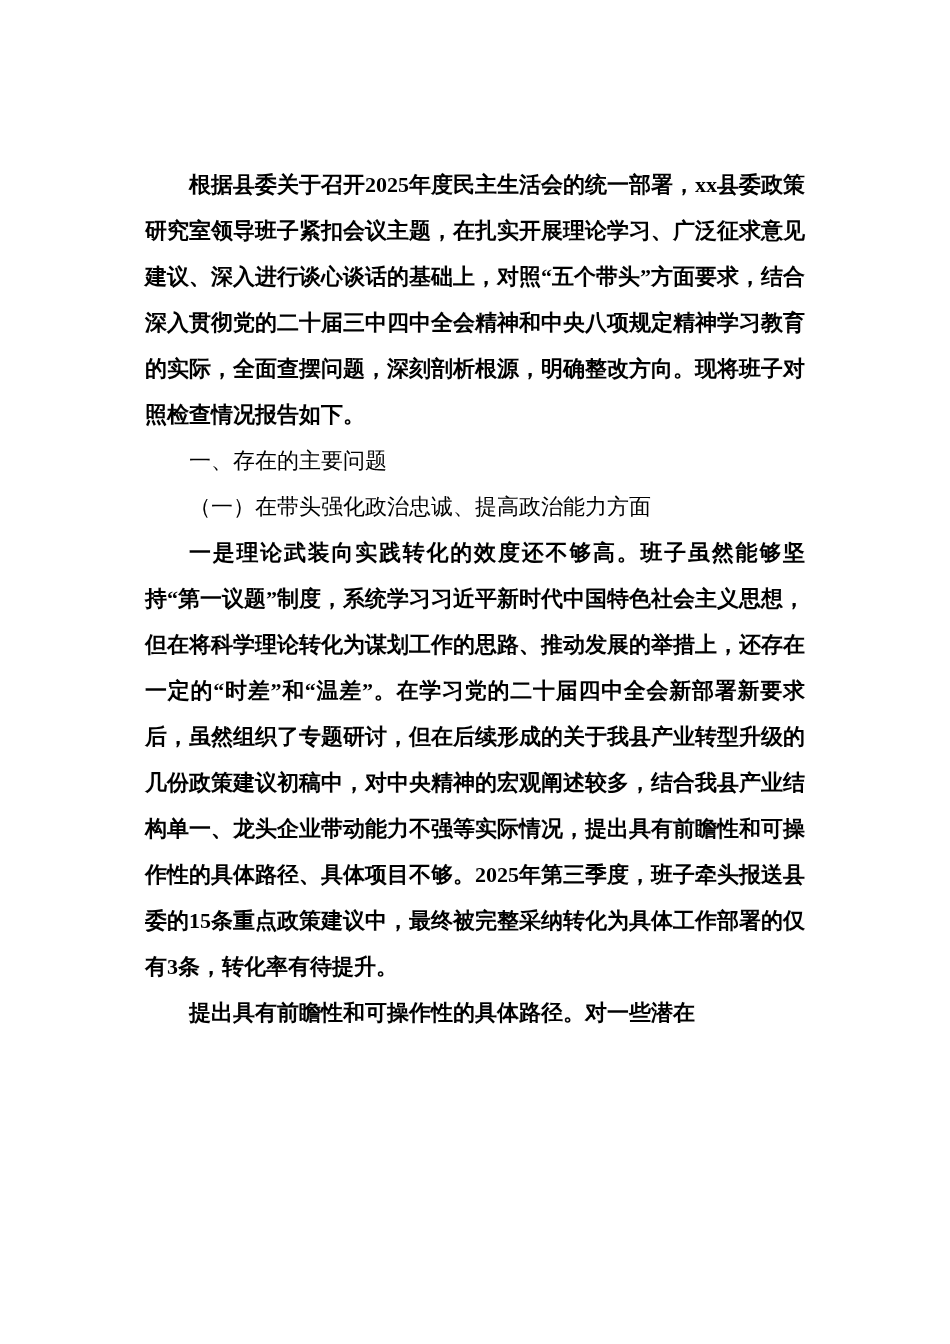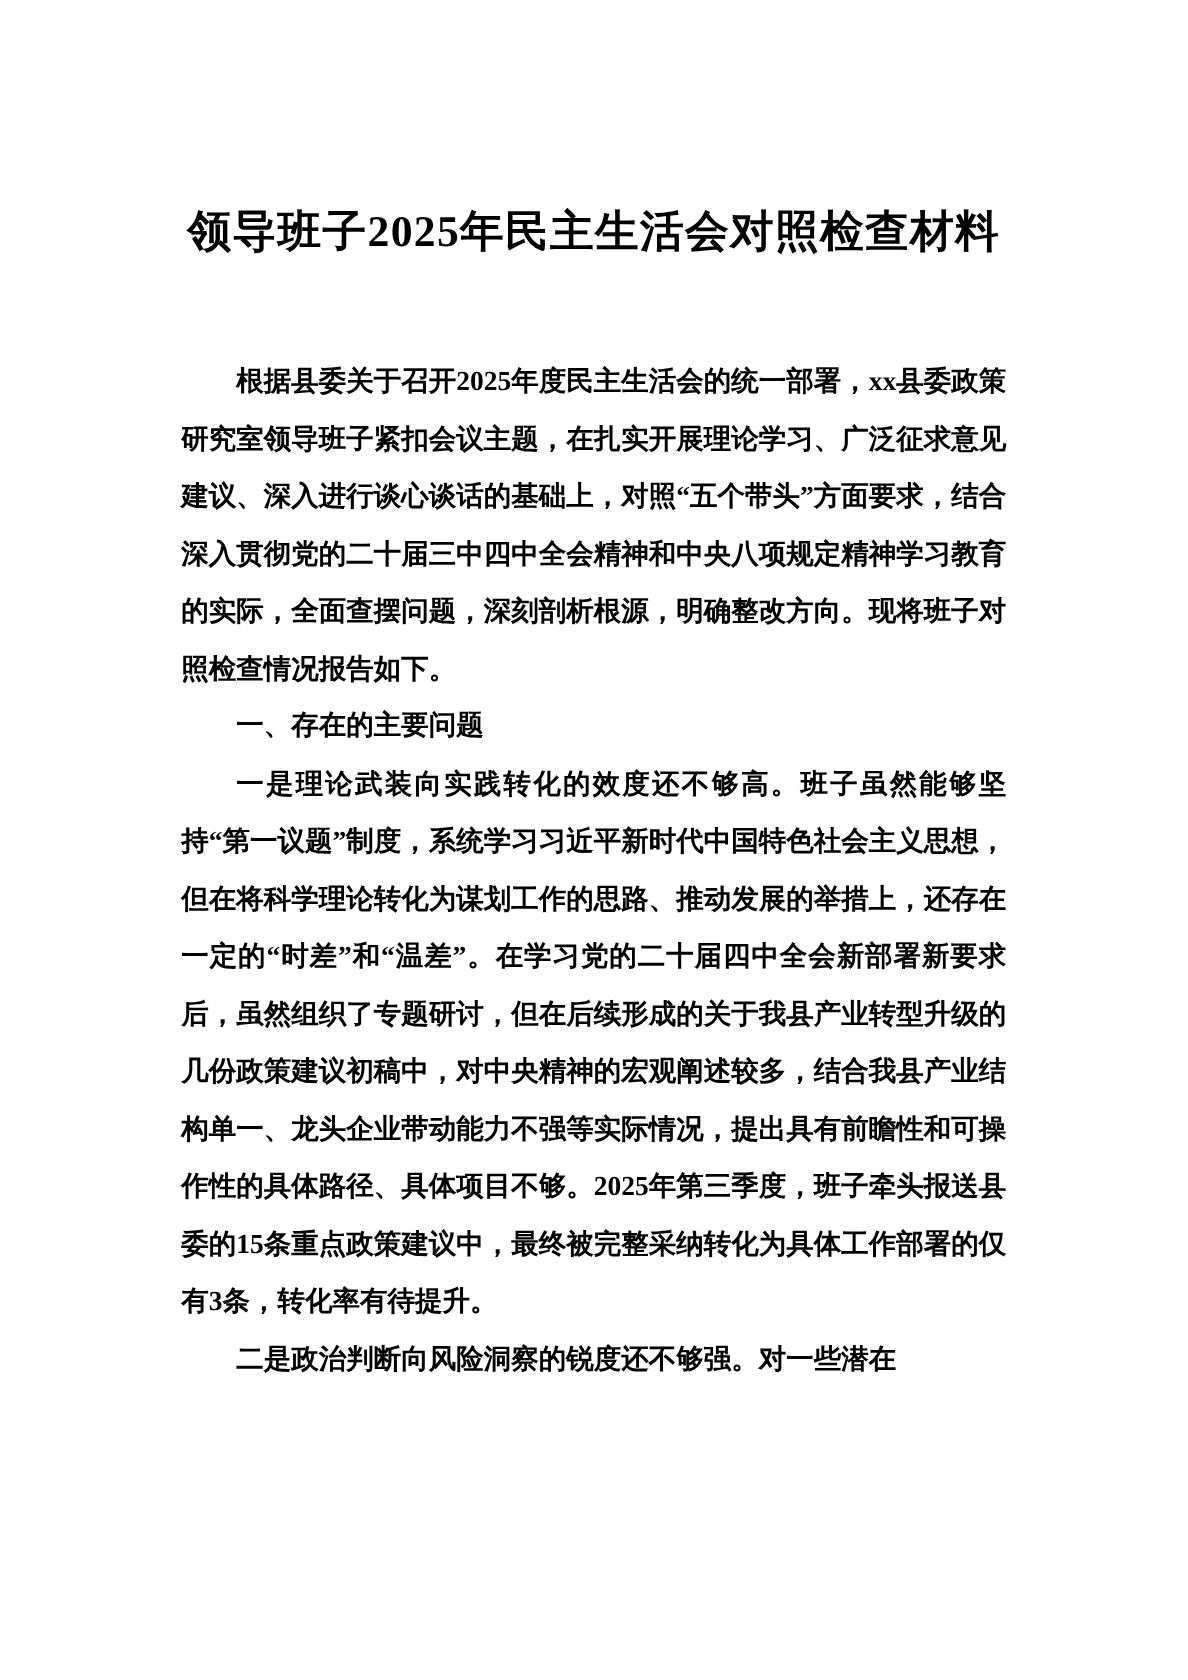--- a/index.html
+++ b/index.html
@@ -30,33 +30,33 @@
     font-size: 22px;
     line-height: 46px;
     text-align: justify;
     text-indent: 2em;
     font-weight: 700;
     word-break: break-all;
   }
   .heading1, .heading2 {
     font-size: 22px;
     line-height: 46px;
-    font-weight: 700;
+    font-weight: 400;
     text-indent: 2em;
     text-align: justify;
     font-family: "DejaVu Sans", "Liberation Sans", sans-serif;
   }
 </style>
 </head>
 <body>
 
 <div class="page">
-  <h1 class="doc-title">领导班子2025年民主生活会对照检查材料</h1>
 
   <p class="para">根据县委关于召开2025年度民主生活会的统一部署，xx县委政策研究室领导班子紧扣会议主题，在扎实开展理论学习、广泛征求意见建议、深入进行谈心谈话的基础上，对照“五个带头”方面要求，结合深入贯彻党的二十届三中四中全会精神和中央八项规定精神学习教育的实际，全面查摆问题，深刻剖析根源，明确整改方向。现将班子对照检查情况报告如下。</p>
 
   <h2 class="heading1">一、存在的主要问题</h2>
 
+  <h3 class="heading2">（一）在带头强化政治忠诚、提高政治能力方面</h3>
 
   <p class="para">一是理论武装向实践转化的效度还不够高。班子虽然能够坚持“第一议题”制度，系统学习习近平新时代中国特色社会主义思想，但在将科学理论转化为谋划工作的思路、推动发展的举措上，还存在一定的“时差”和“温差”。在学习党的二十届四中全会新部署新要求后，虽然组织了专题研讨，但在后续形成的关于我县产业转型升级的几份政策建议初稿中，对中央精神的宏观阐述较多，结合我县产业结构单一、龙头企业带动能力不强等实际情况，提出具有前瞻性和可操作性的具体路径、具体项目不够。2025年第三季度，班子牵头报送县委的15条重点政策建议中，最终被完整采纳转化为具体工作部署的仅有3条，转化率有待提升。</p>
 
-  <p class="para">二是政治判断向风险洞察的锐度还不够强。对一些潜在</p>
+  <p class="para">提出具有前瞻性和可操作性的具体路径。对一些潜在</p>
 </div>
 
 </body></html>

